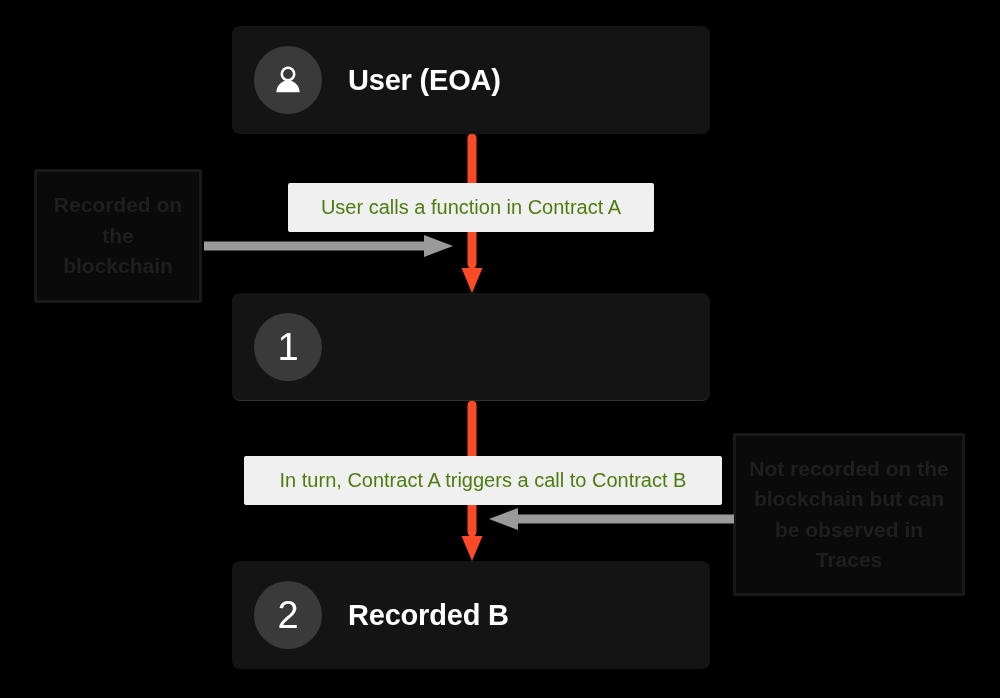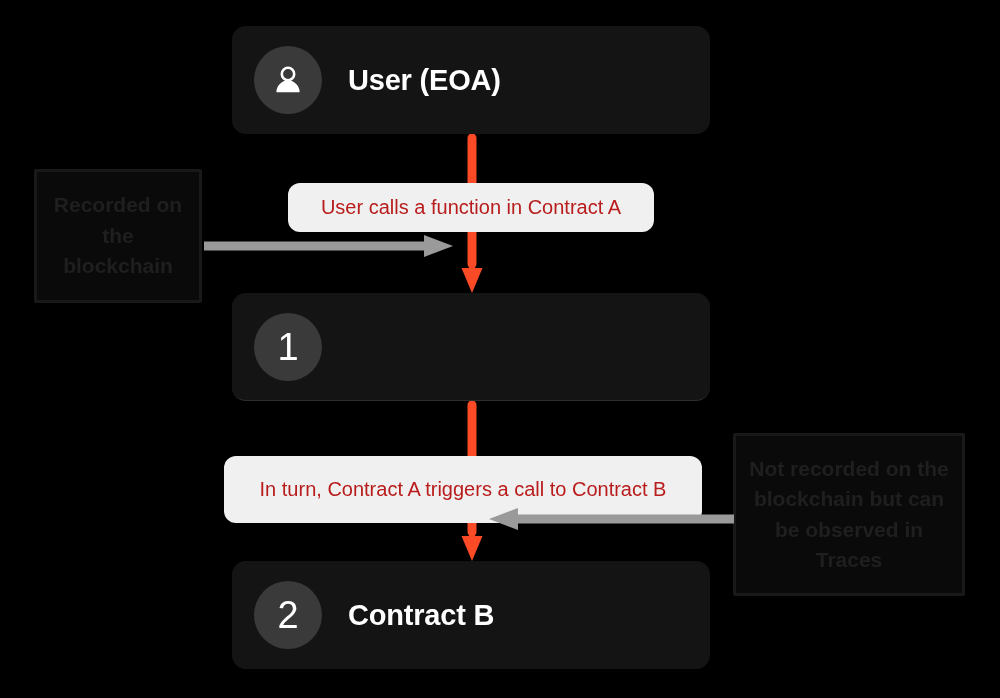--- a/index.html
+++ b/index.html
@@ -20,21 +20,21 @@
     background: #000000;
   }
 
   
   .node {
     position: absolute;
     left: 232px;
     width: 478px;
     height: 108px;
     background: #141414;
-    border-radius: 14px;
+    border-radius: 8px;
     display: flex;
     align-items: center;
     box-sizing: border-box;
     padding-left: 22px;
   }
   .node.ruled {
     border-bottom: 1px solid #2e2e2e;
   }
   #node-user    { top: 26px; }
   #node-ca      { top: 293px; }
@@ -72,36 +72,36 @@
     width: 24px;
   }
   .arrow-v svg { display: block; }
   #arrow-1 { top: 134px; height: 160px; }
   #arrow-2 { top: 401px; height: 161px; }
 
   
   .chip {
     position: absolute;
     background: #F0F0F0;
-    border-radius: 12px;
+    border-radius: 2px;
     display: flex;
     align-items: center;
     justify-content: center;
-    color: #b91c1c;
+    color: #4d7c0f;
     font-size: 20px;
     white-space: nowrap;
     box-sizing: border-box;
   }
   #chip-1 {
     left: 288px; top: 183px;
     width: 366px; height: 49px;
   }
   #chip-2 {
-    left: 224px; top: 456px;
-    width: 478px; height: 67px;
+    left: 244px; top: 456px;
+    width: 478px; height: 49px;
   }
 
   
   .annot {
     position: absolute;
     background: #0a0a0a;
     border: 3px solid #191919;
     border-radius: 2px;
     display: flex;
     align-items: center;
@@ -164,21 +164,21 @@
     <svg width="24" height="161" viewBox="0 0 24 161" aria-hidden="true">
       <line x1="12" y1="4" x2="12" y2="131" stroke="#FA4B26" stroke-width="9" stroke-linecap="round"></line>
       <path d="M12 160 L1.5 135 L22.5 135 Z" fill="#FA4B26"></path>
     </svg>
   </div>
 
   <div class="chip" id="chip-2">In turn, Contract A triggers a call to Contract B</div>
 
   <div class="node" id="node-cb">
     <div class="badge">2</div>
-    <div class="node-label">Contract B</div>
+    <div class="node-label">Recorded B</div>
   </div>
 
   <div class="annot" id="annot-left">Recorded on the blockchain</div>
 
   <div class="arrow-h" id="garrow-left">
     <svg width="252" height="24" viewBox="0 0 252 24" aria-hidden="true">
       <line x1="2" y1="12" x2="222" y2="12" stroke="#9a9a9a" stroke-width="9"></line>
       <path d="M251 12 L222 1 L222 23 Z" fill="#9a9a9a"></path>
     </svg>
   </div>

